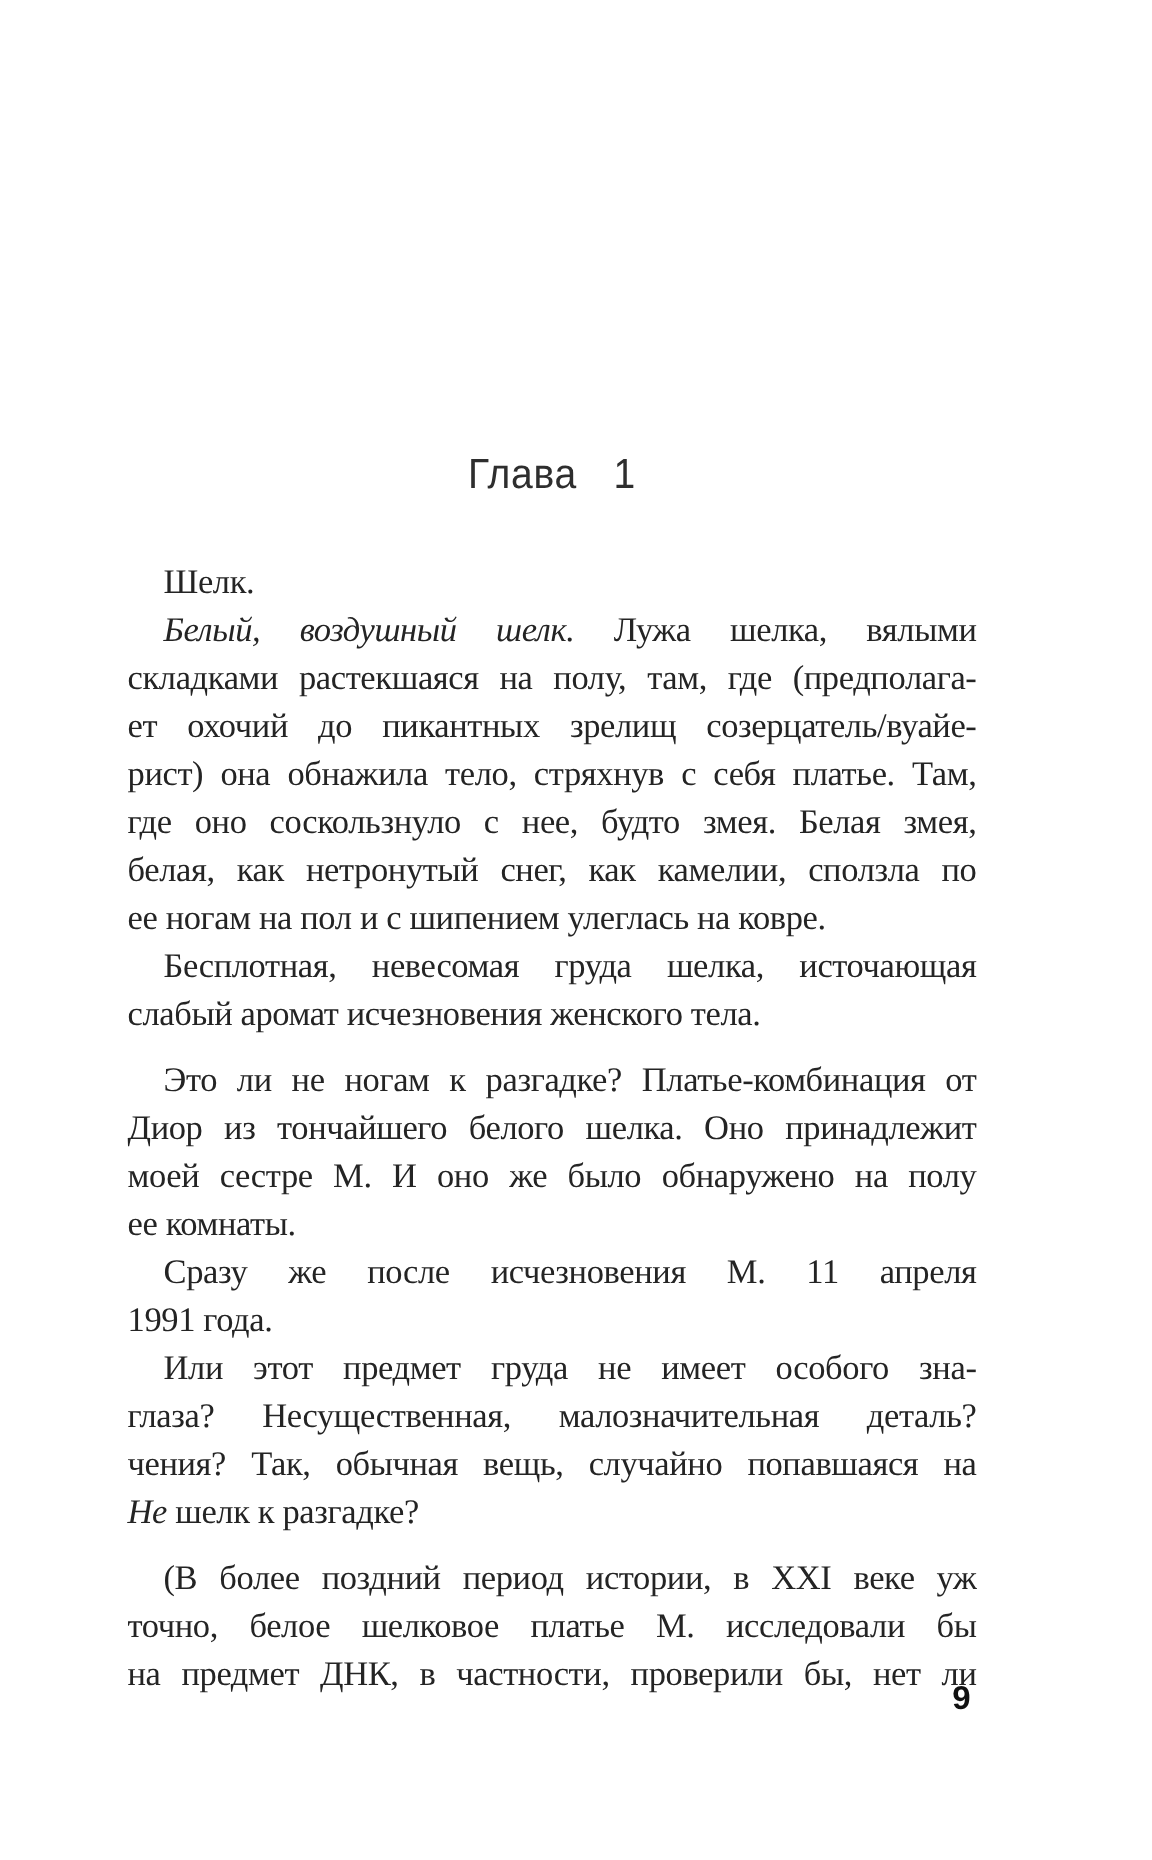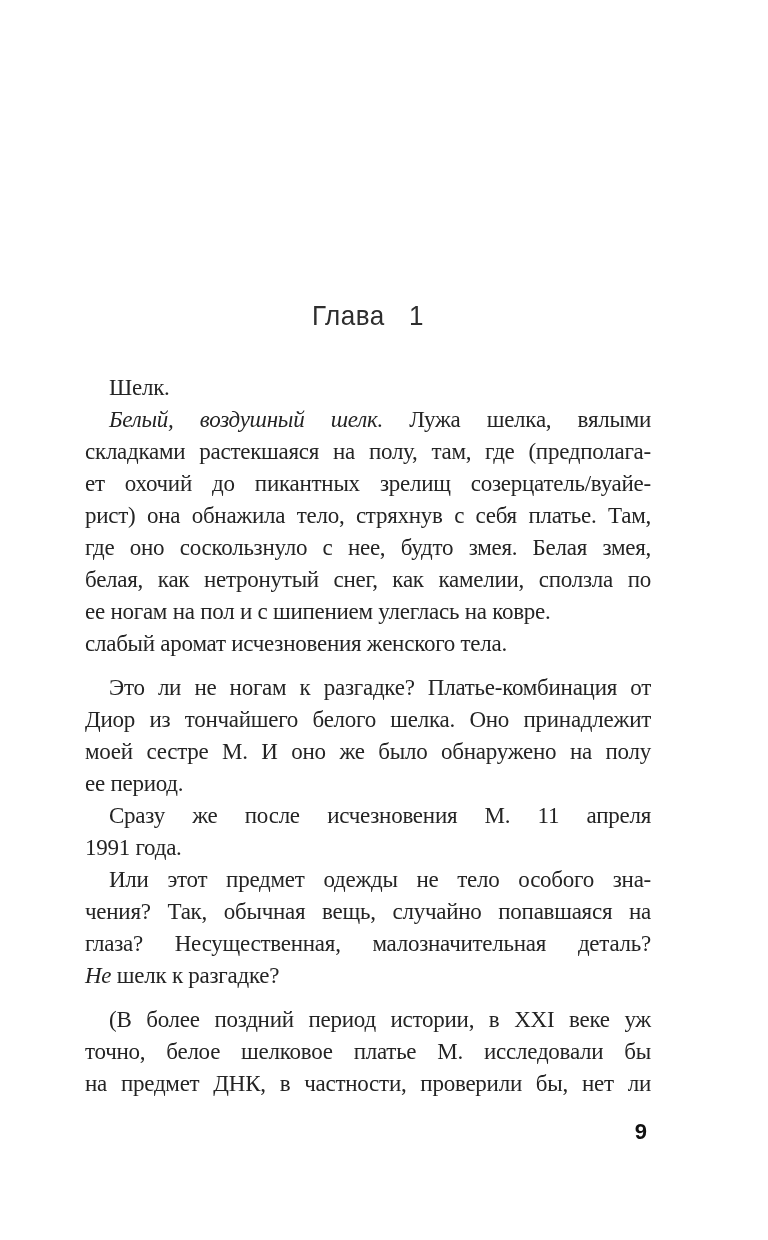--- a/index.html
+++ b/index.html
@@ -77,31 +77,32 @@
 
   <div class="text-block">
       <div class="line ind last"><span class="">Шелк.</span></div>
       <div class="line ind"><span class="it">Белый, воздушный шелк.</span><span class=""> Лужа шелка, вялыми</span></div>
       <div class="line"><span class="">складками растекшаяся на полу, там, где (предполага-</span></div>
       <div class="line"><span class="">ет охочий до пикантных зрелищ созерцатель/вуайе-</span></div>
       <div class="line"><span class="">рист) она обнажила тело, стряхнув с себя платье. Там,</span></div>
       <div class="line"><span class="">где оно соскользнуло с нее, будто змея. Белая змея,</span></div>
       <div class="line"><span class="">белая, как нетронутый снег, как камелии, сползла по</span></div>
       <div class="line last"><span class="">ее ногам на пол и с шипением улеглась на ковре.</span></div>
+      <div class="line ind"><span class="">Бесплотная, невесомая груда шелка, источающая</span></div>
       <div class="line last"><span class="">слабый аромат исчезновения женского тела.</span></div>
       <div class="spacer"></div>
       <div class="line ind"><span class="">Это ли не ногам к разгадке? Платье-комбинация от</span></div>
       <div class="line"><span class="">Диор из тончайшего белого шелка. Оно принадлежит</span></div>
       <div class="line"><span class="">моей сестре М. И оно же было обнаружено на полу</span></div>
-      <div class="line last"><span class="">ее период.</span></div>
+      <div class="line last"><span class="">ее комнаты.</span></div>
       <div class="line ind"><span class="">Сразу же после исчезновения М. 11&nbsp;апреля</span></div>
       <div class="line last"><span class="">1991 года.</span></div>
-      <div class="line ind"><span class="">Или этот предмет одежды не тело особого зна-</span></div>
+      <div class="line ind"><span class="">Или этот предмет груда не имеет особого зна-</span></div>
+      <div class="line"><span class="">глаза? Несущественная, малозначительная деталь?</span></div>
       <div class="line"><span class="">чения? Так, обычная вещь, случайно попавшаяся на</span></div>
-      <div class="line"><span class="">глаза? Несущественная, малозначительная деталь?</span></div>
       <div class="line last"><span class="it">Не</span><span class=""> шелк к разгадке?</span></div>
       <div class="spacer"></div>
       <div class="line ind"><span class="">(В более поздний период истории, в XXI веке уж</span></div>
       <div class="line"><span class="">точно, белое шелковое платье М. исследовали бы</span></div>
       <div class="line"><span class="">на предмет ДНК, в частности, проверили бы, нет ли</span></div>
     </div>
 
   <div class="page-number">9</div>
 </div>
 

